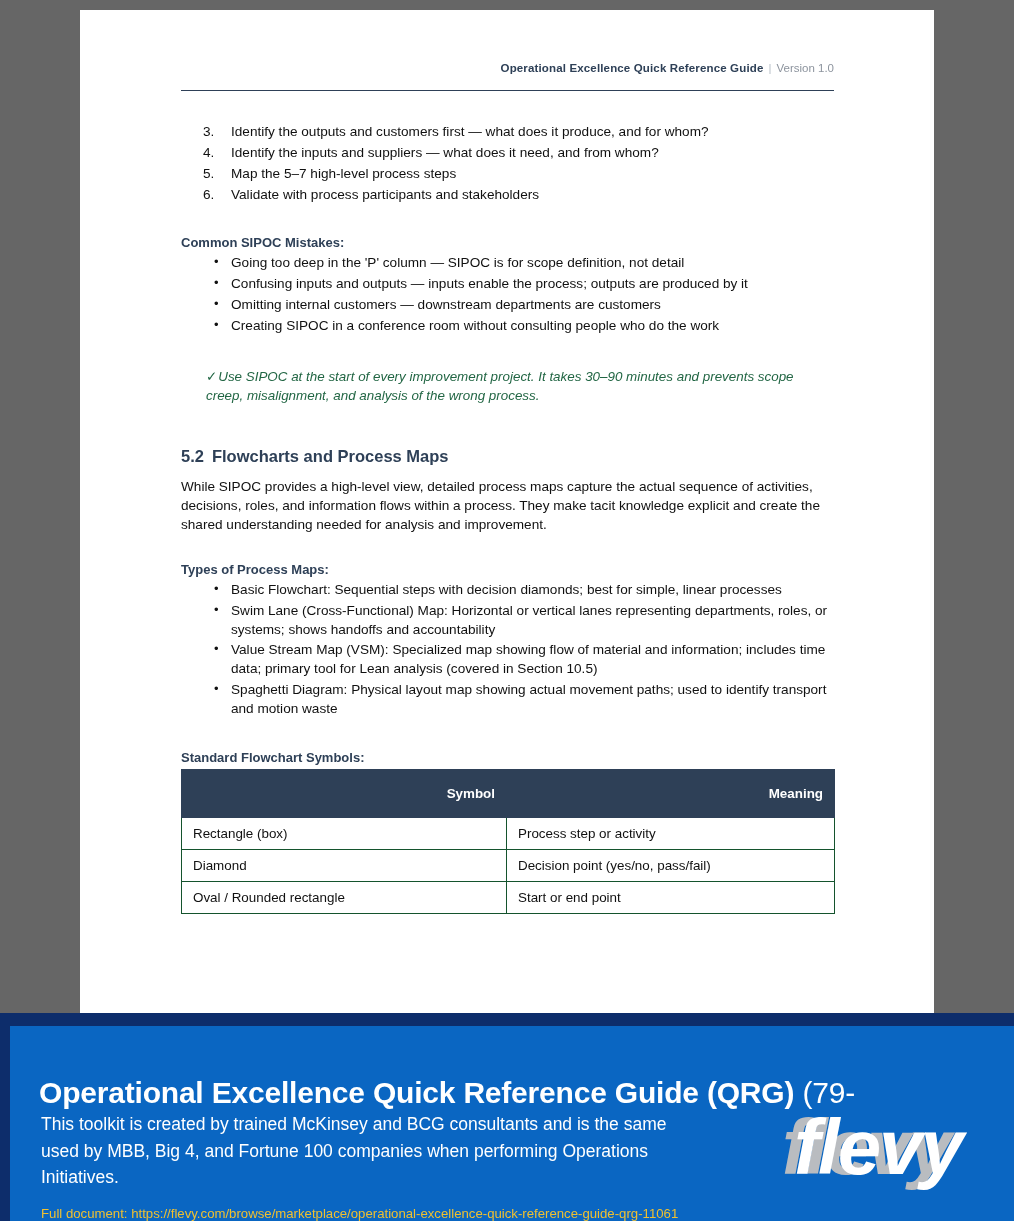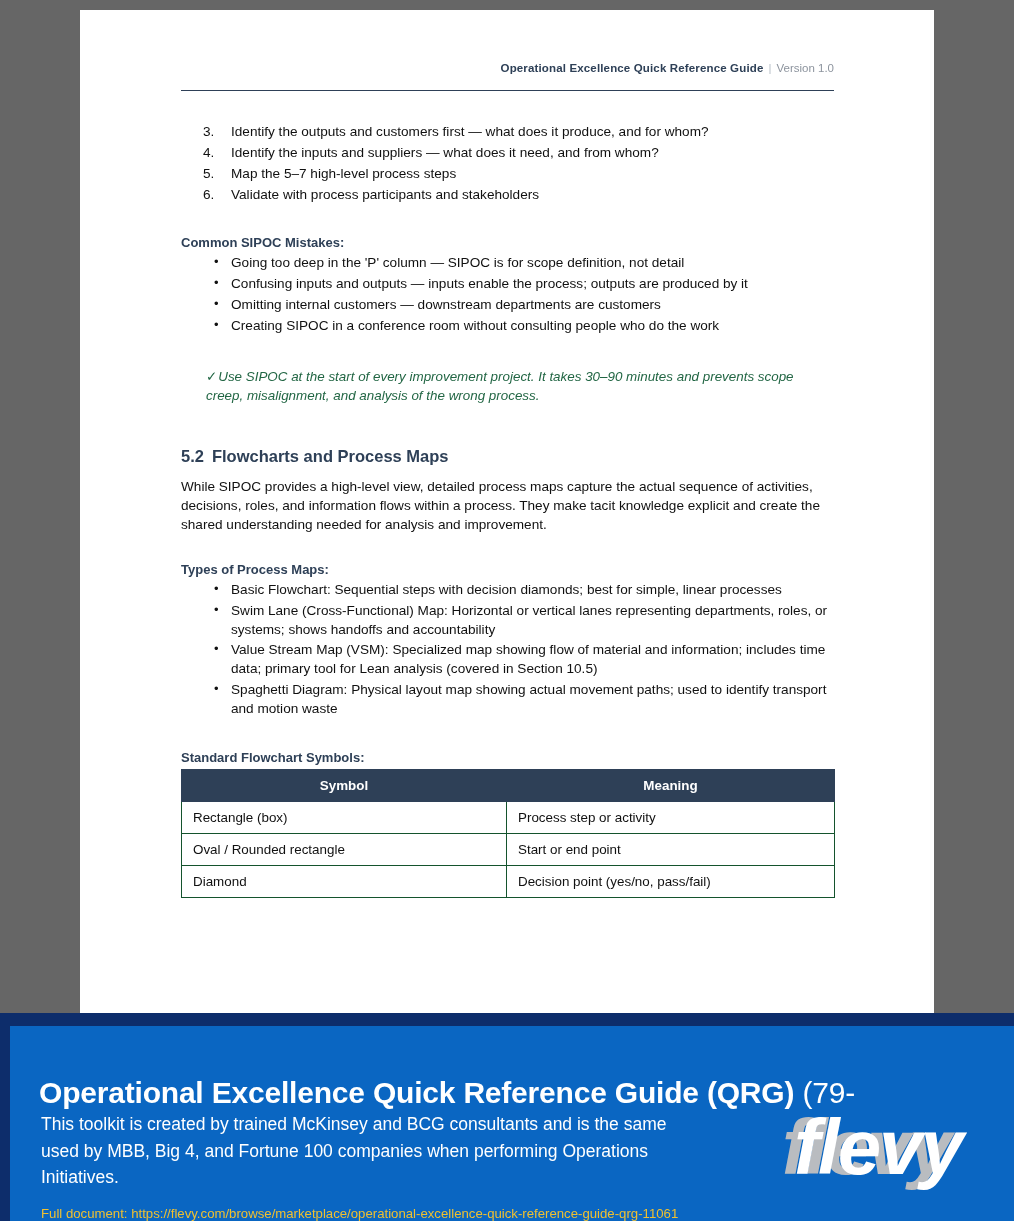--- a/index.html
+++ b/index.html
@@ -142,22 +142,22 @@
     border-collapse: collapse;
     width: 653px;
     table-layout: fixed;
     margin-top: 4px;
   }
   table.sym-table th {
     background: #2e4057;
     color: #ffffff;
     font-size: 13.4px;
     font-weight: bold;
-    text-align: center;
-    padding: 8px 11px;
+    text-align: right;
+    padding: 16px 11px;
     border: 1px solid #2e4057;
   }
   table.sym-table td {
     font-size: 13.4px;
     color: #111111;
     padding: 8px 11px;
     border: 1px solid #14532d;
     background: #ffffff;
   }
   table.sym-table col.c1 { width: 325px; }
@@ -346,26 +346,26 @@
           <th>Symbol</th>
           <th>Meaning</th>
         </tr>
       </thead>
       <tbody>
         <tr>
           <td>Rectangle (box)</td>
           <td>Process step or activity</td>
         </tr>
         <tr>
+          <td>Diamond</td>
+          <td>Decision point (yes/no, pass/fail)</td>
+        </tr>
+        <tr>
           <td>Oval / Rounded rectangle</td>
           <td>Start or end point</td>
-        </tr>
-        <tr>
-          <td>Diamond</td>
-          <td>Decision point (yes/no, pass/fail)</td>
         </tr>
       </tbody>
     </table>
 
   </div>
 </div>
 
 <div class="footer-banner">
   <div class="footer-inner">
 

